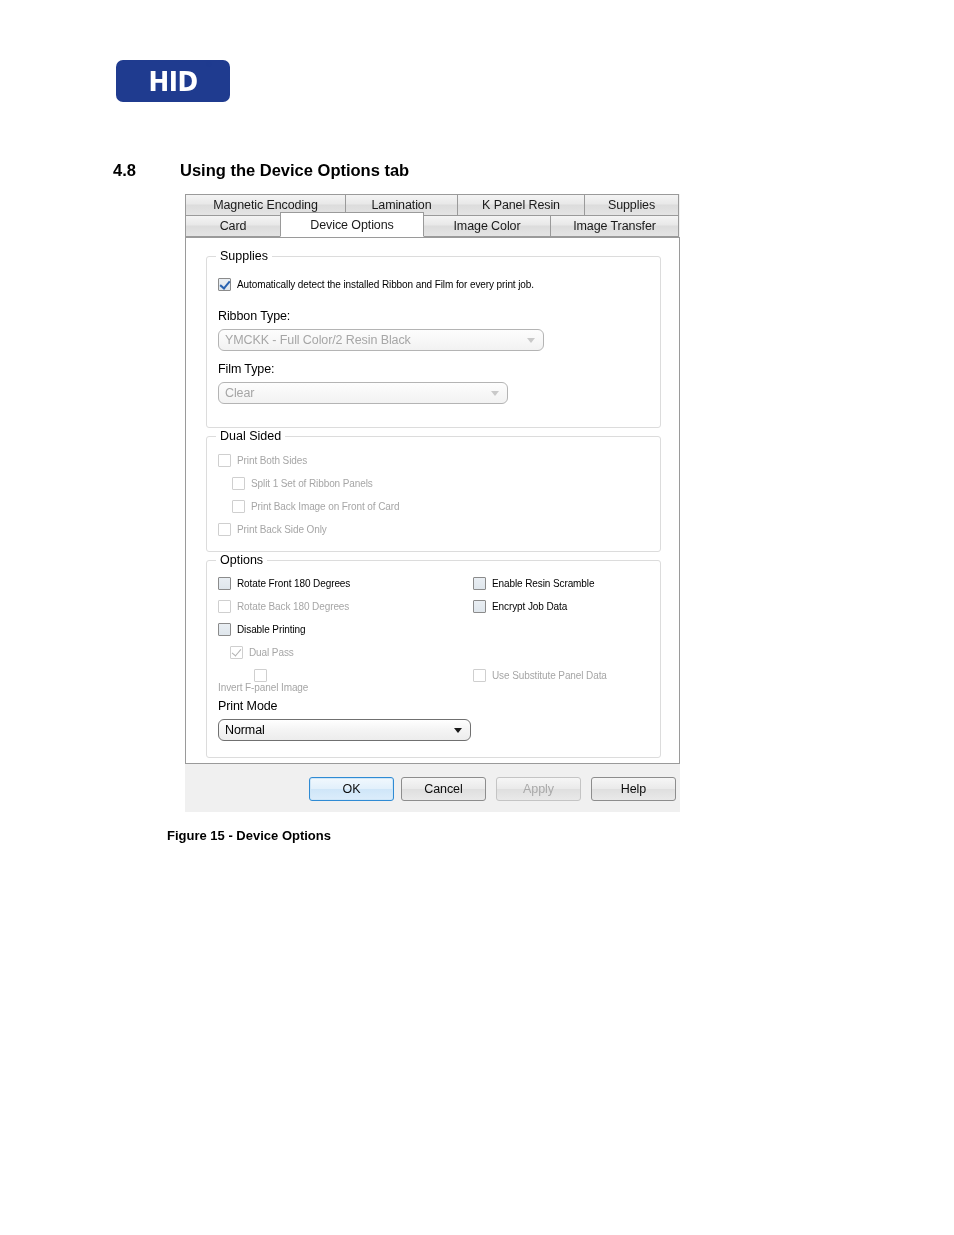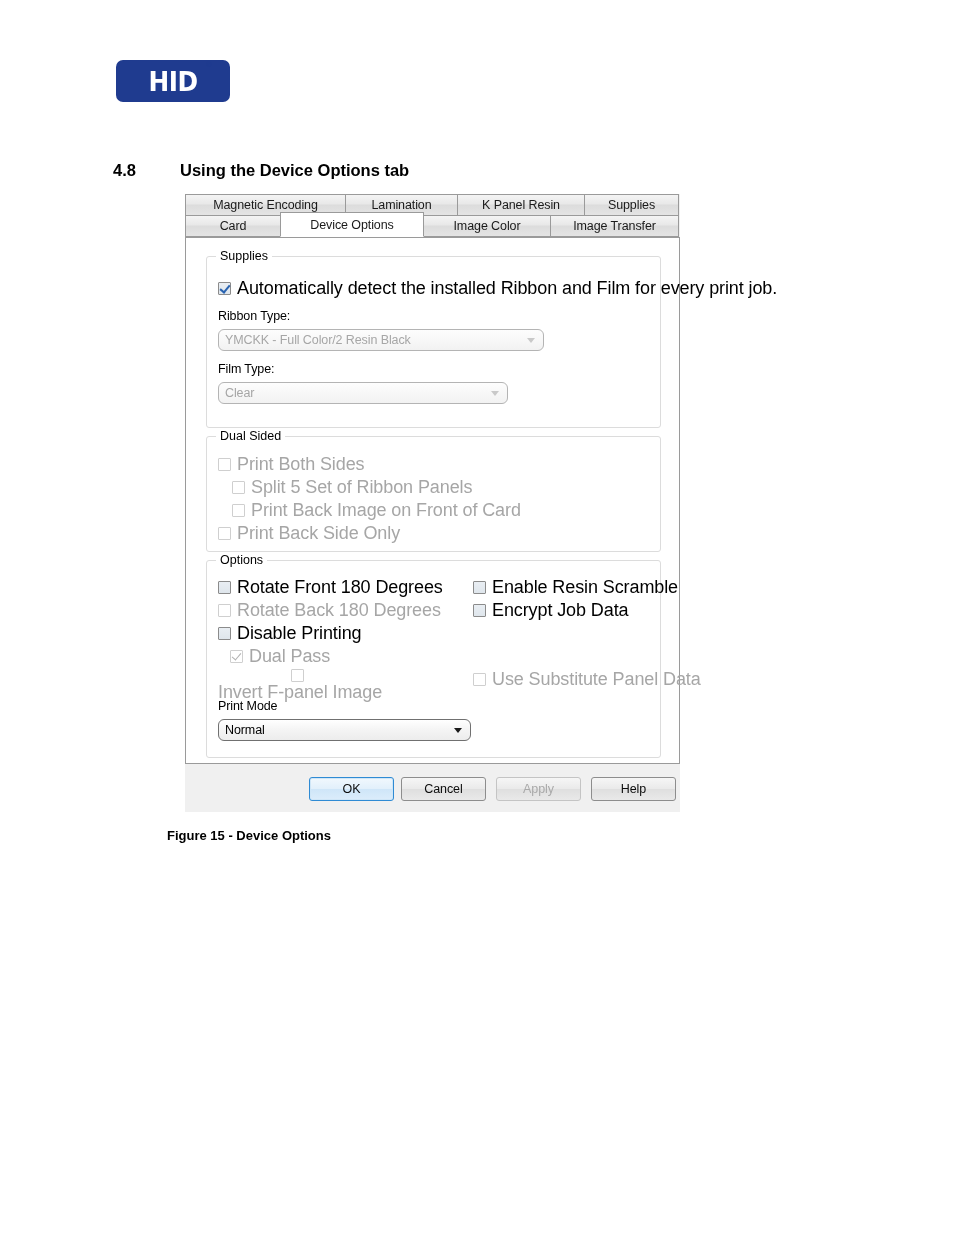--- a/index.html
+++ b/index.html
@@ -178,21 +178,21 @@
     width: 4px;
     height: 8px;
     border: solid #2862b0;
     border-width: 0 2px 2px 0;
     transform: rotate(40deg);
   }
   .cb.checked.disabled::after {
     border-color: #b0b0b0;
     border-width: 0 1.6px 1.6px 0;
   }
-  .cb-label { font-size: 18px; color: #000000; letter-spacing: -0.1px; }
+  .cb-label { font-size: 10px; color: #000000; letter-spacing: -0.1px; }
   .cb-label.disabled { color: #a6a6a6; }
 
   
   .field-label {
     position: absolute;
     font-size: 12.5px;
     color: #000000;
     white-space: nowrap;
     letter-spacing: -0.1px;
   }
@@ -349,21 +349,21 @@
 
     <div class="group dual">
       <span class="legend">Dual Sided</span>
 
       <div class="cb-row" style="left:11px; top:17px;">
         <span class="cb disabled"></span>
         <span class="cb-label disabled">Print Both Sides</span>
       </div>
       <div class="cb-row" style="left:25px; top:40px;">
         <span class="cb disabled"></span>
-        <span class="cb-label disabled">Split 5 Set of Ribbon Panels</span>
+        <span class="cb-label disabled">Split 1 Set of Ribbon Panels</span>
       </div>
       <div class="cb-row" style="left:25px; top:63px;">
         <span class="cb disabled"></span>
         <span class="cb-label disabled">Print Back Image on Front of Card</span>
       </div>
       <div class="cb-row" style="left:11px; top:86px;">
         <span class="cb disabled"></span>
         <span class="cb-label disabled">Print Back Side Only</span>
       </div>
     </div>

